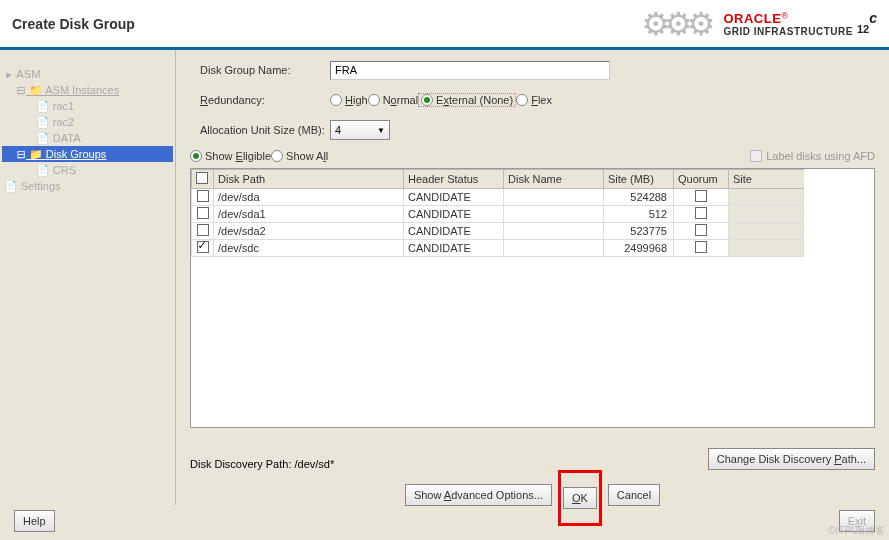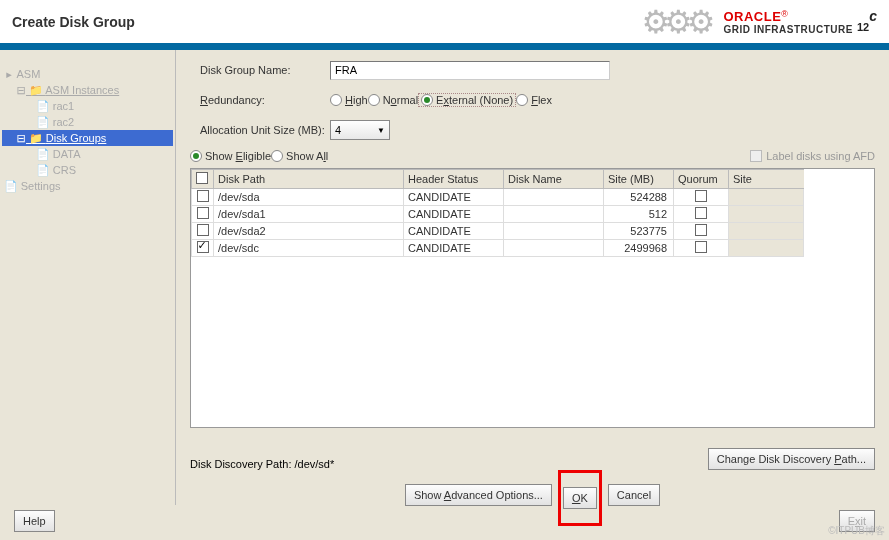--- a/index.html
+++ b/index.html
@@ -1,17 +1,17 @@
 <!DOCTYPE html>
 <html><head>
 <meta charset="utf-8">
 <style>
 * { box-sizing: border-box; margin: 0; padding: 0; font-family: Tahoma, sans-serif; font-size: 11px; }
 body { background: #e9e5d8; width: 889px; height: 540px; position: relative; overflow: hidden; }
-.header { height: 50px; background: #fff; border-bottom: 7px solid #0369a1; display: flex; align-items: center; padding: 0 12px; justify-content: space-between; }
+.header { height: 50px; background: #fff; border-bottom: 3px solid #0369a1; display: flex; align-items: center; padding: 0 12px; justify-content: space-between; }
 .title { font-size: 14px; font-weight: bold; color: #333; }
 .logo-area { display: flex; align-items: center; gap: 4px; }
 .gears { color: #bbb; font-size: 32px; letter-spacing: -6px; margin-right: 10px; }
 .oracle-red { color: #d00; font-weight: bold; font-size: 13px; letter-spacing: 0.5px; }
 .oracle-sub { color: #333; font-size: 10px; font-weight: bold; letter-spacing: 0.5px; }
 .twelve { font-size: 28px; font-weight: bold; color: #222; }
 .twelve sup { font-size: 14px; vertical-align: super; font-style: italic; }
 .main { display: flex; height: 455px; }
 .sidebar { width: 176px; background: #e9e5d8; border-right: 1px solid #bbb; padding: 16px 2px; color: #888; }
 .tree-item { padding: 1px 2px 1px 14px; white-space: nowrap; cursor: pointer; line-height: 14px; color: #aaa; }
@@ -65,22 +65,22 @@
     <div class="twelve"><span>12</span><sup>c</sup></div>
   </div>
 </div>
 
 <div class="main">
   <div class="sidebar">
     <div class="tree-item l0"><span class="folder">▸</span> <span>ASM</span></div>
     <div class="tree-item l1"><span class="folder">⊟</span> 📁 <span>ASM Instances</span></div>
     <div class="tree-item l2">📄 <span>rac1</span></div>
     <div class="tree-item l2">📄 <span>rac2</span></div>
+    <div class="tree-item l2">📄 <span>DATA</span></div>
     <div class="tree-item l1 selected"><span class="folder">⊟</span> 📁 <span>Disk Groups</span></div>
-    <div class="tree-item l2">📄 <span>DATA</span></div>
     <div class="tree-item l2">📄 <span>CRS</span></div>
     <div class="tree-item l0">📄 <span>Settings</span></div>
   </div>
 
   <div class="content">
     <div class="form-row">
       <div class="form-label">Disk Group Name:</div>
       <input class="text-input" value="FRA" style="">
     </div>
     <div class="form-row">

